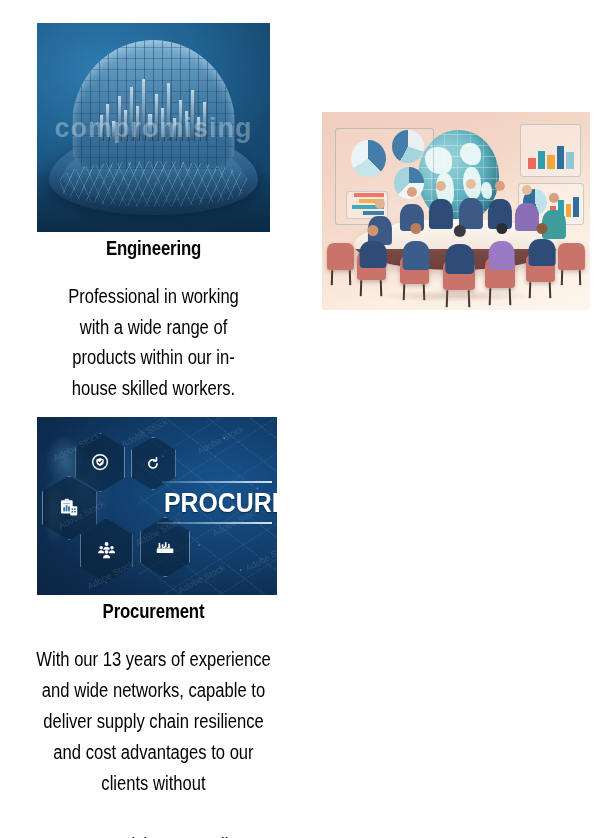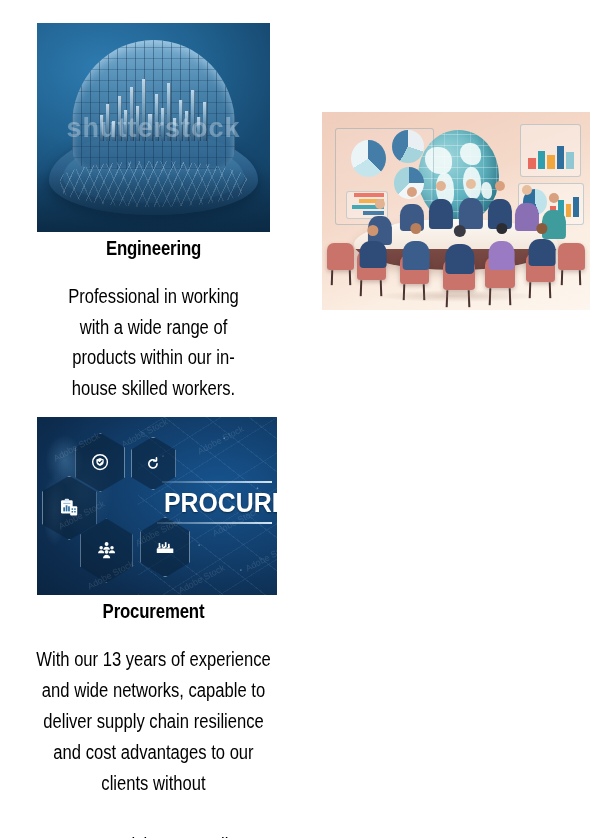--- a/index.html
+++ b/index.html
@@ -294,21 +294,21 @@
             <i style="height:34%"></i>
               <i style="height:60%"></i>
               <i style="height:44%"></i>
             <i style="height:76%"></i>
               <i style="height:36%"></i>
               <i style="height:58%"></i>
           </div>
         </div>
         <div class="hh-grid"></div>
         <div class="hh-floor"></div>
-        <div class="hh-wm">shutterstock</div>
+        <div class="hh-wm">compromising</div>
       </div>
     </div>
     <div class="card-text">
       <h3 class="card-title">Engineering</h3>
       <p class="card-body">Professional in working with a wide range of products within our in-house skilled workers.</p>
     </div>
   </section>
 
   <section class="card" id="card-management">
     <div class="card-media">

